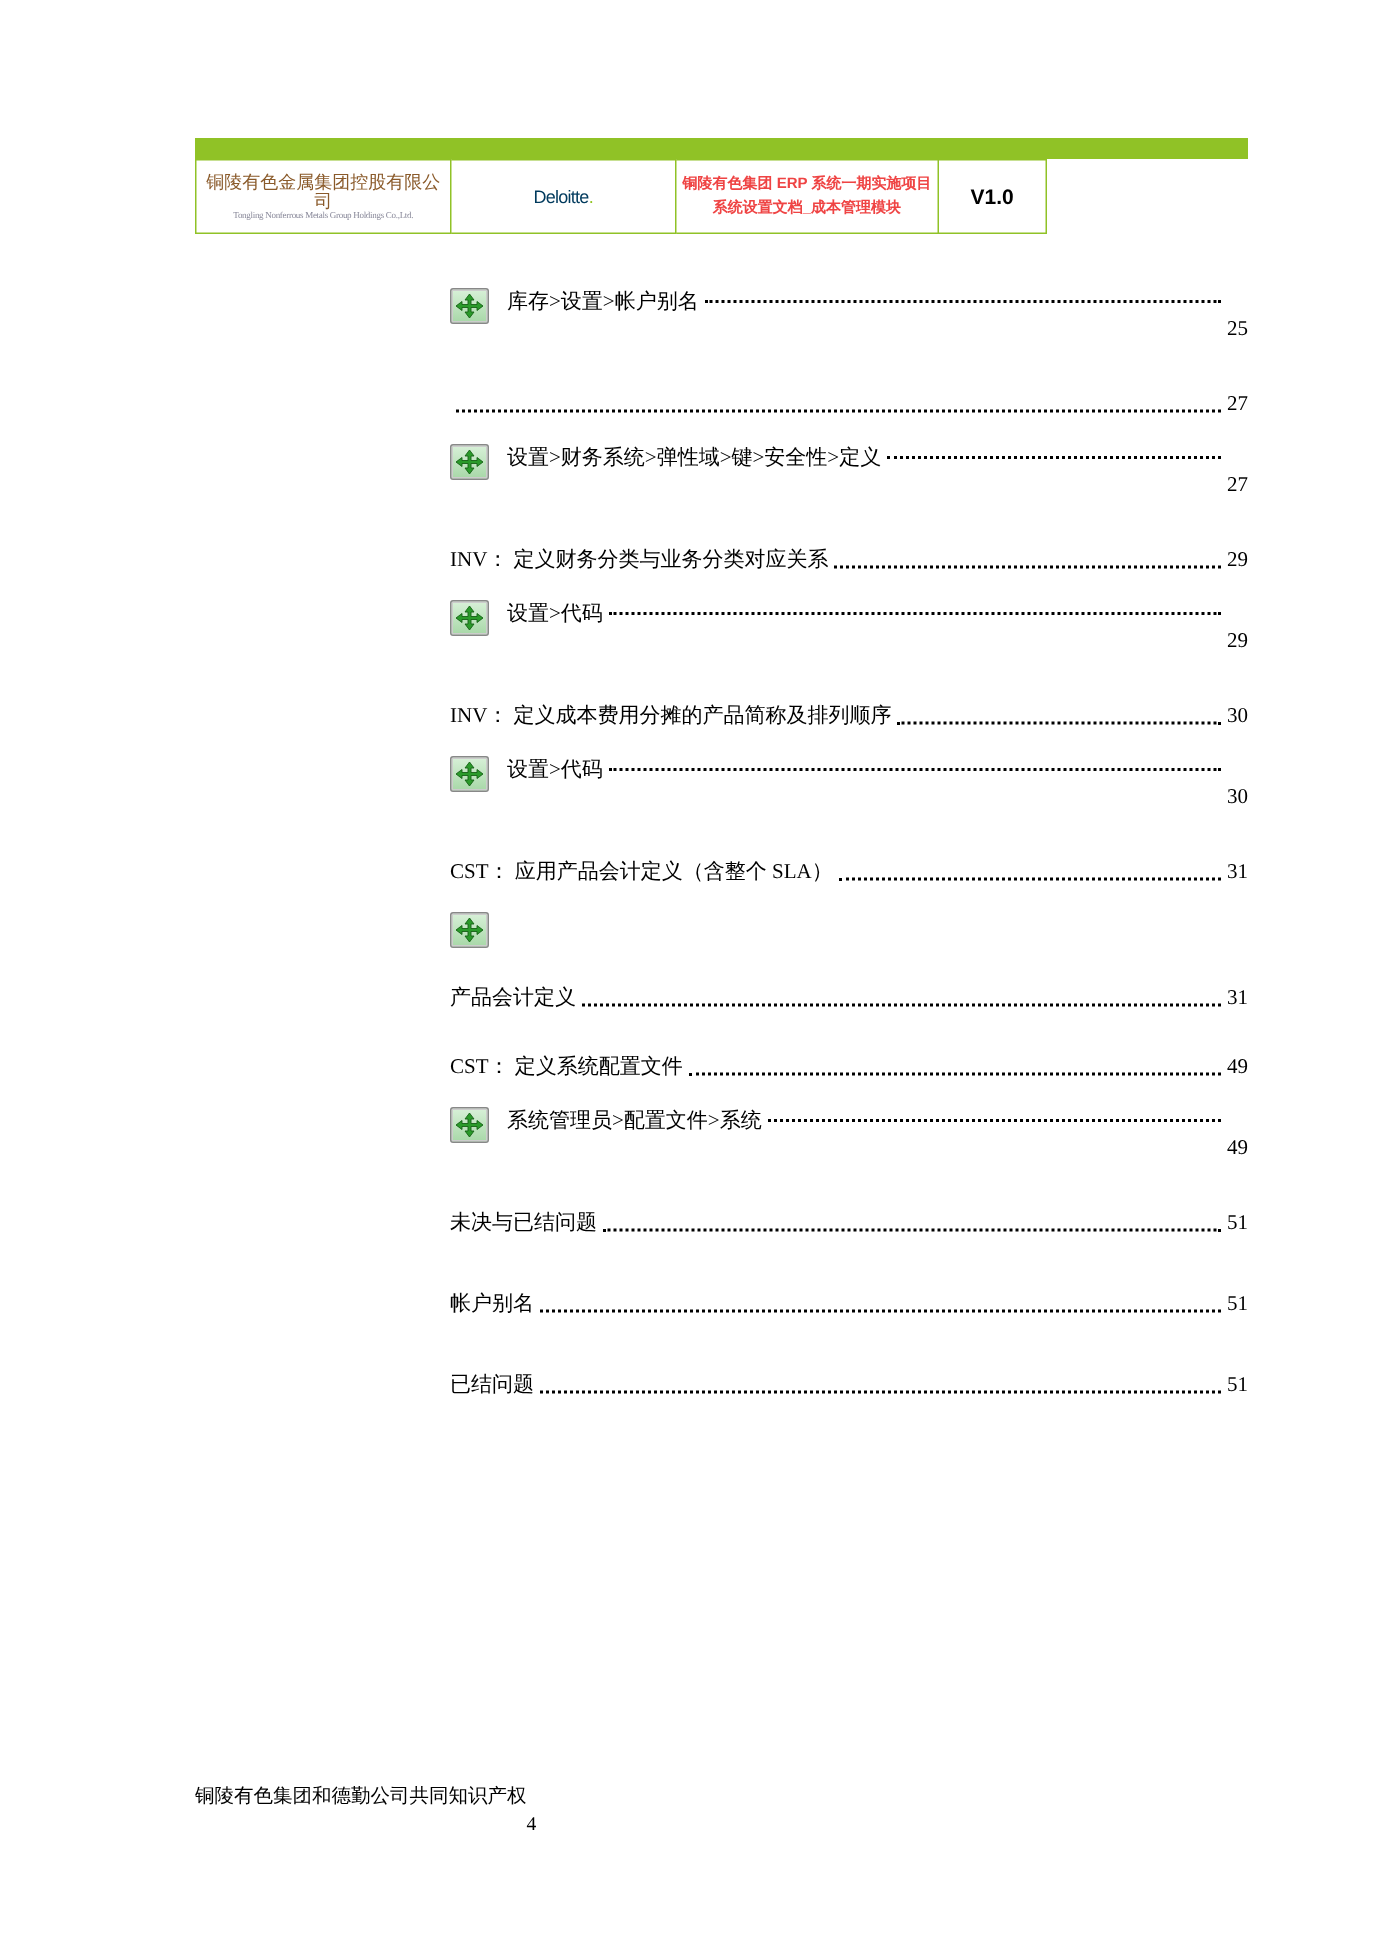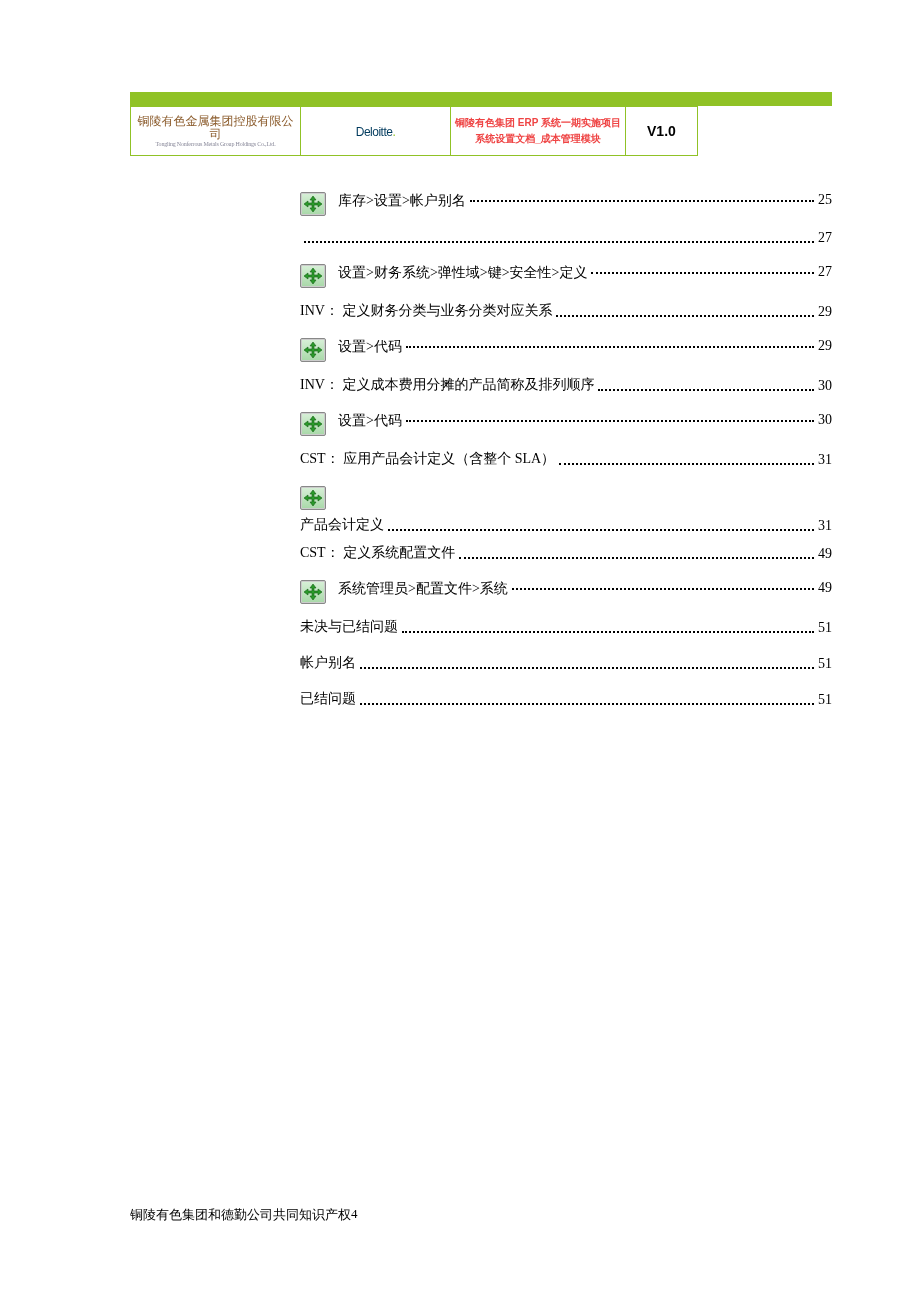--- a/index.html
+++ b/index.html
@@ -123,21 +123,21 @@
     }
     .footer {
       position: absolute;
       bottom: 78px;
       left: 130px;
       right: 88px;
       display: flex;
       font-size: 13px;
       color: #000;
     }
-    .western { font-family: "Times New Roman", serif; }
+    .western { font-family: "Times New Roman", serif; margin-top: 20px; }
   </style>
 </head>
 <body>
 
 <div class="green-bar"></div>
 
 <table class="header-table">
   <tbody>
       <tr>
     <td class="cell-logo">

